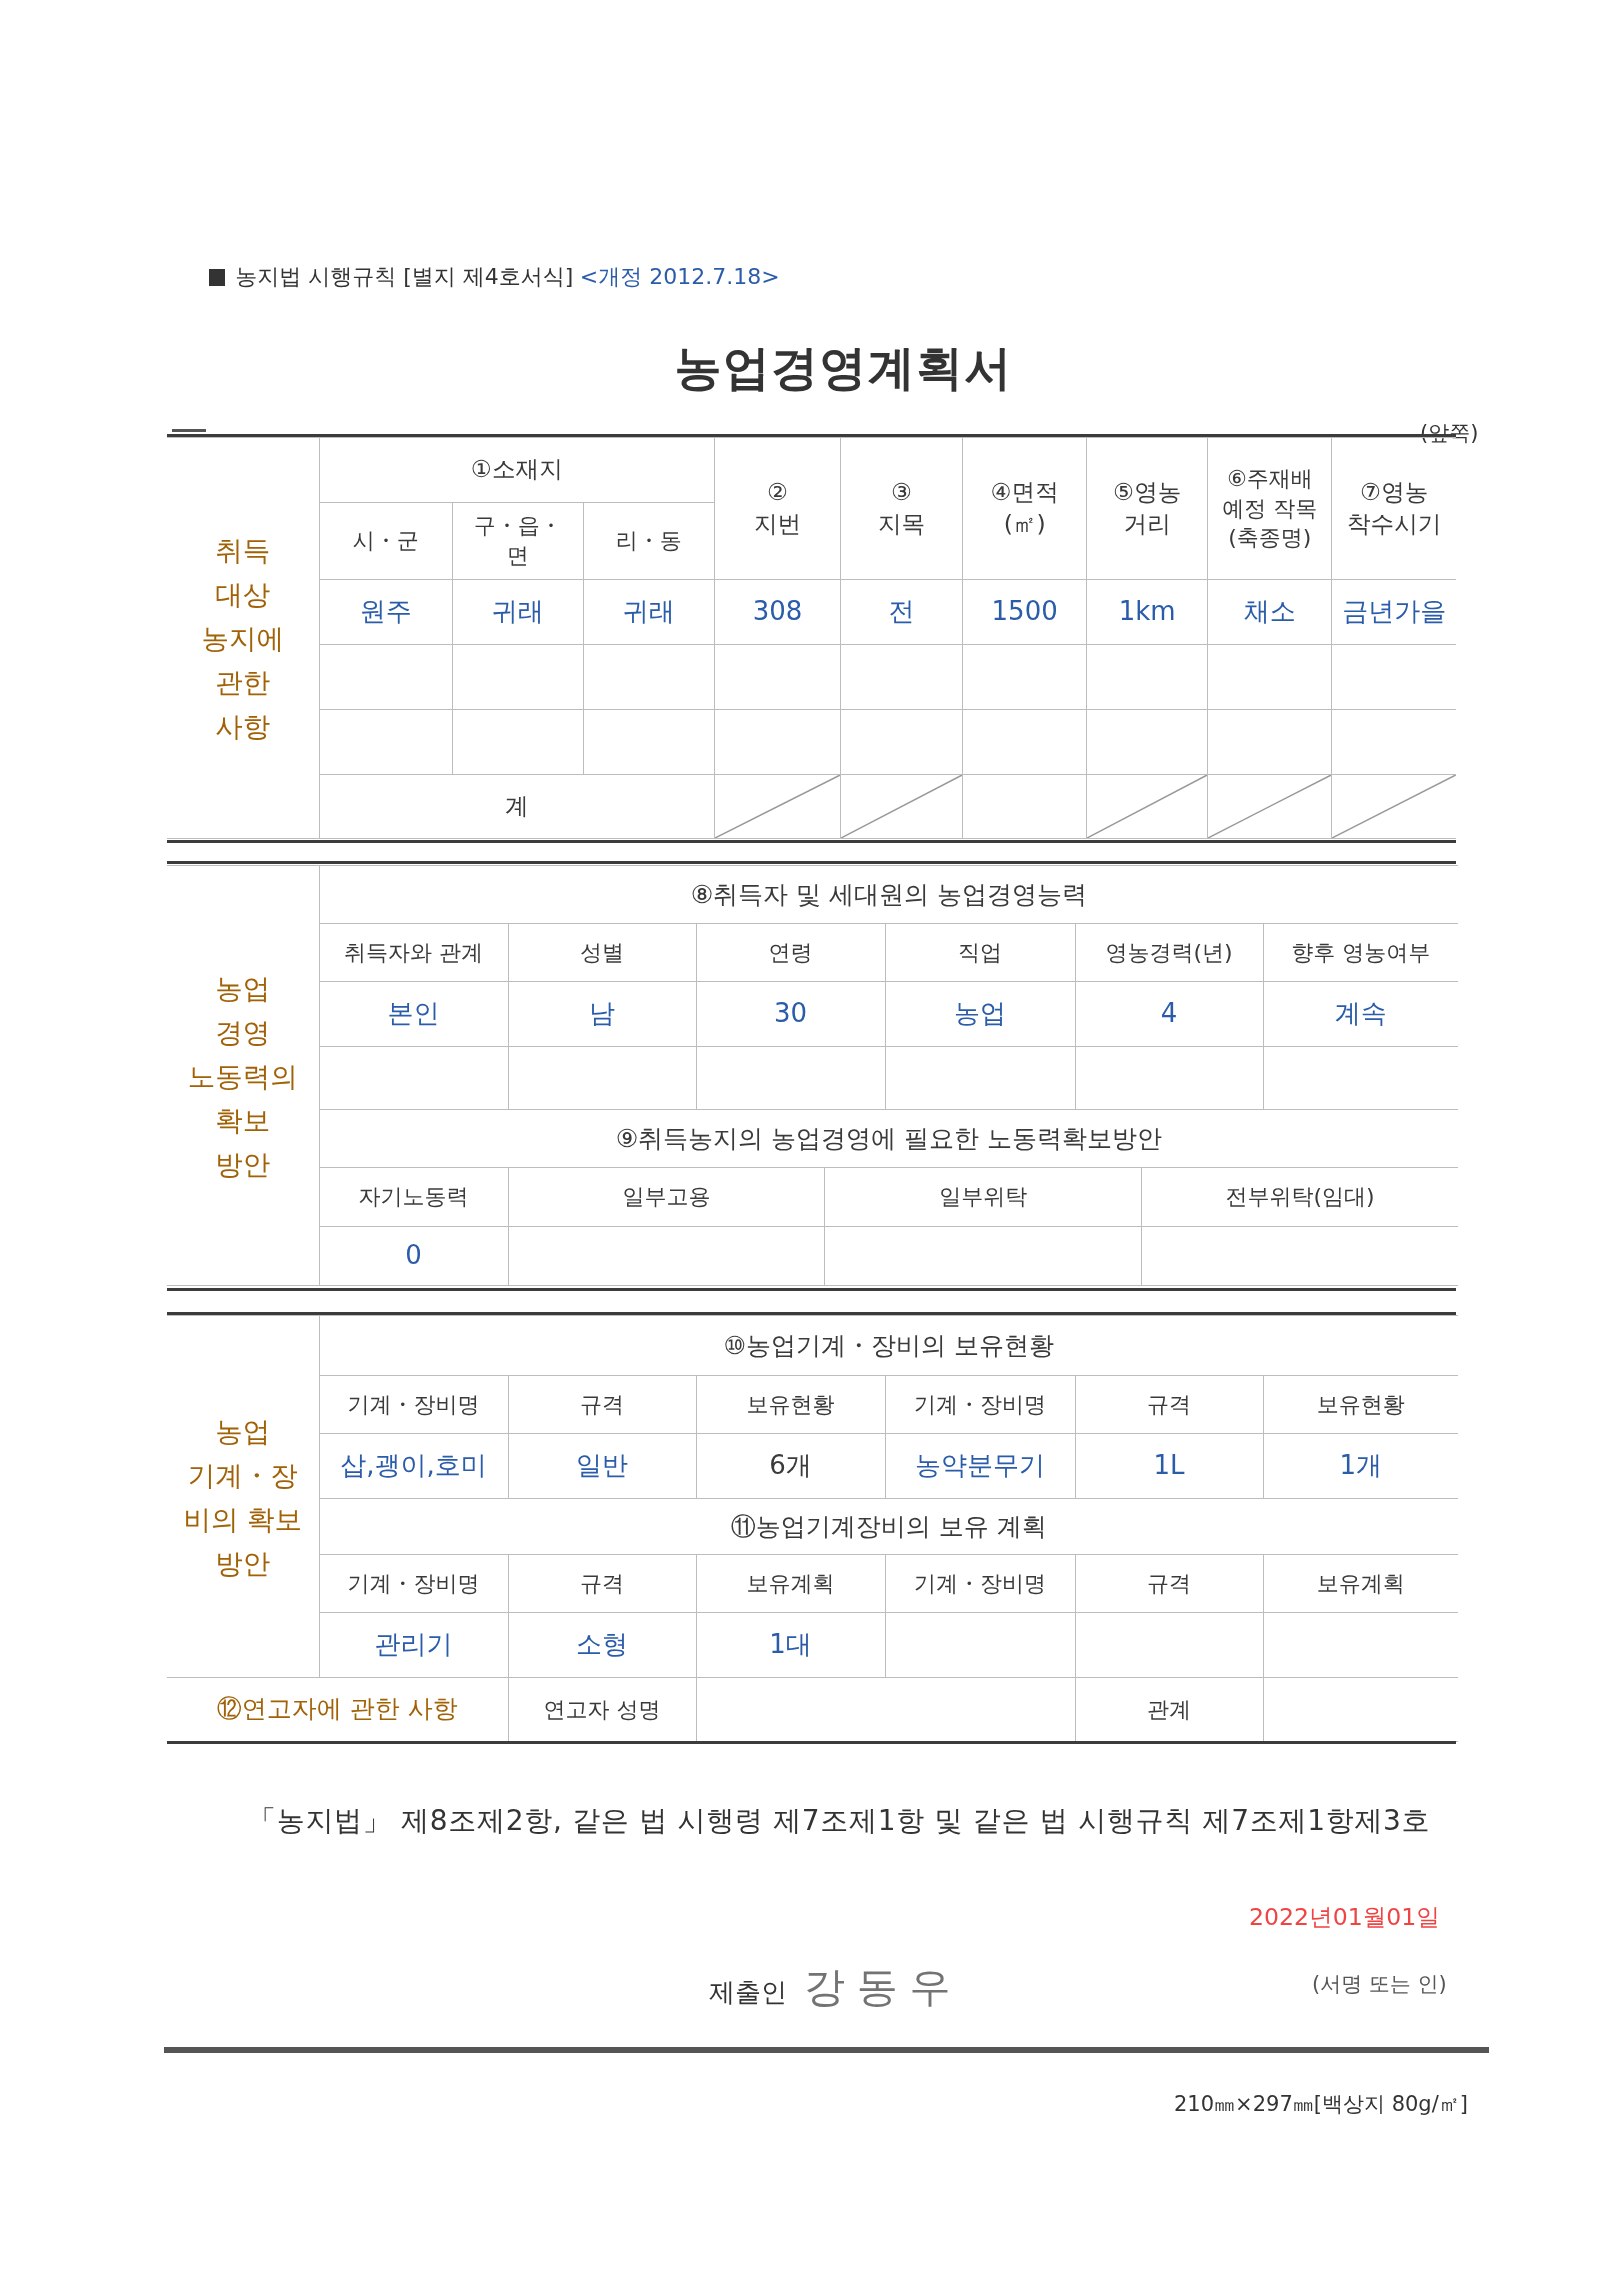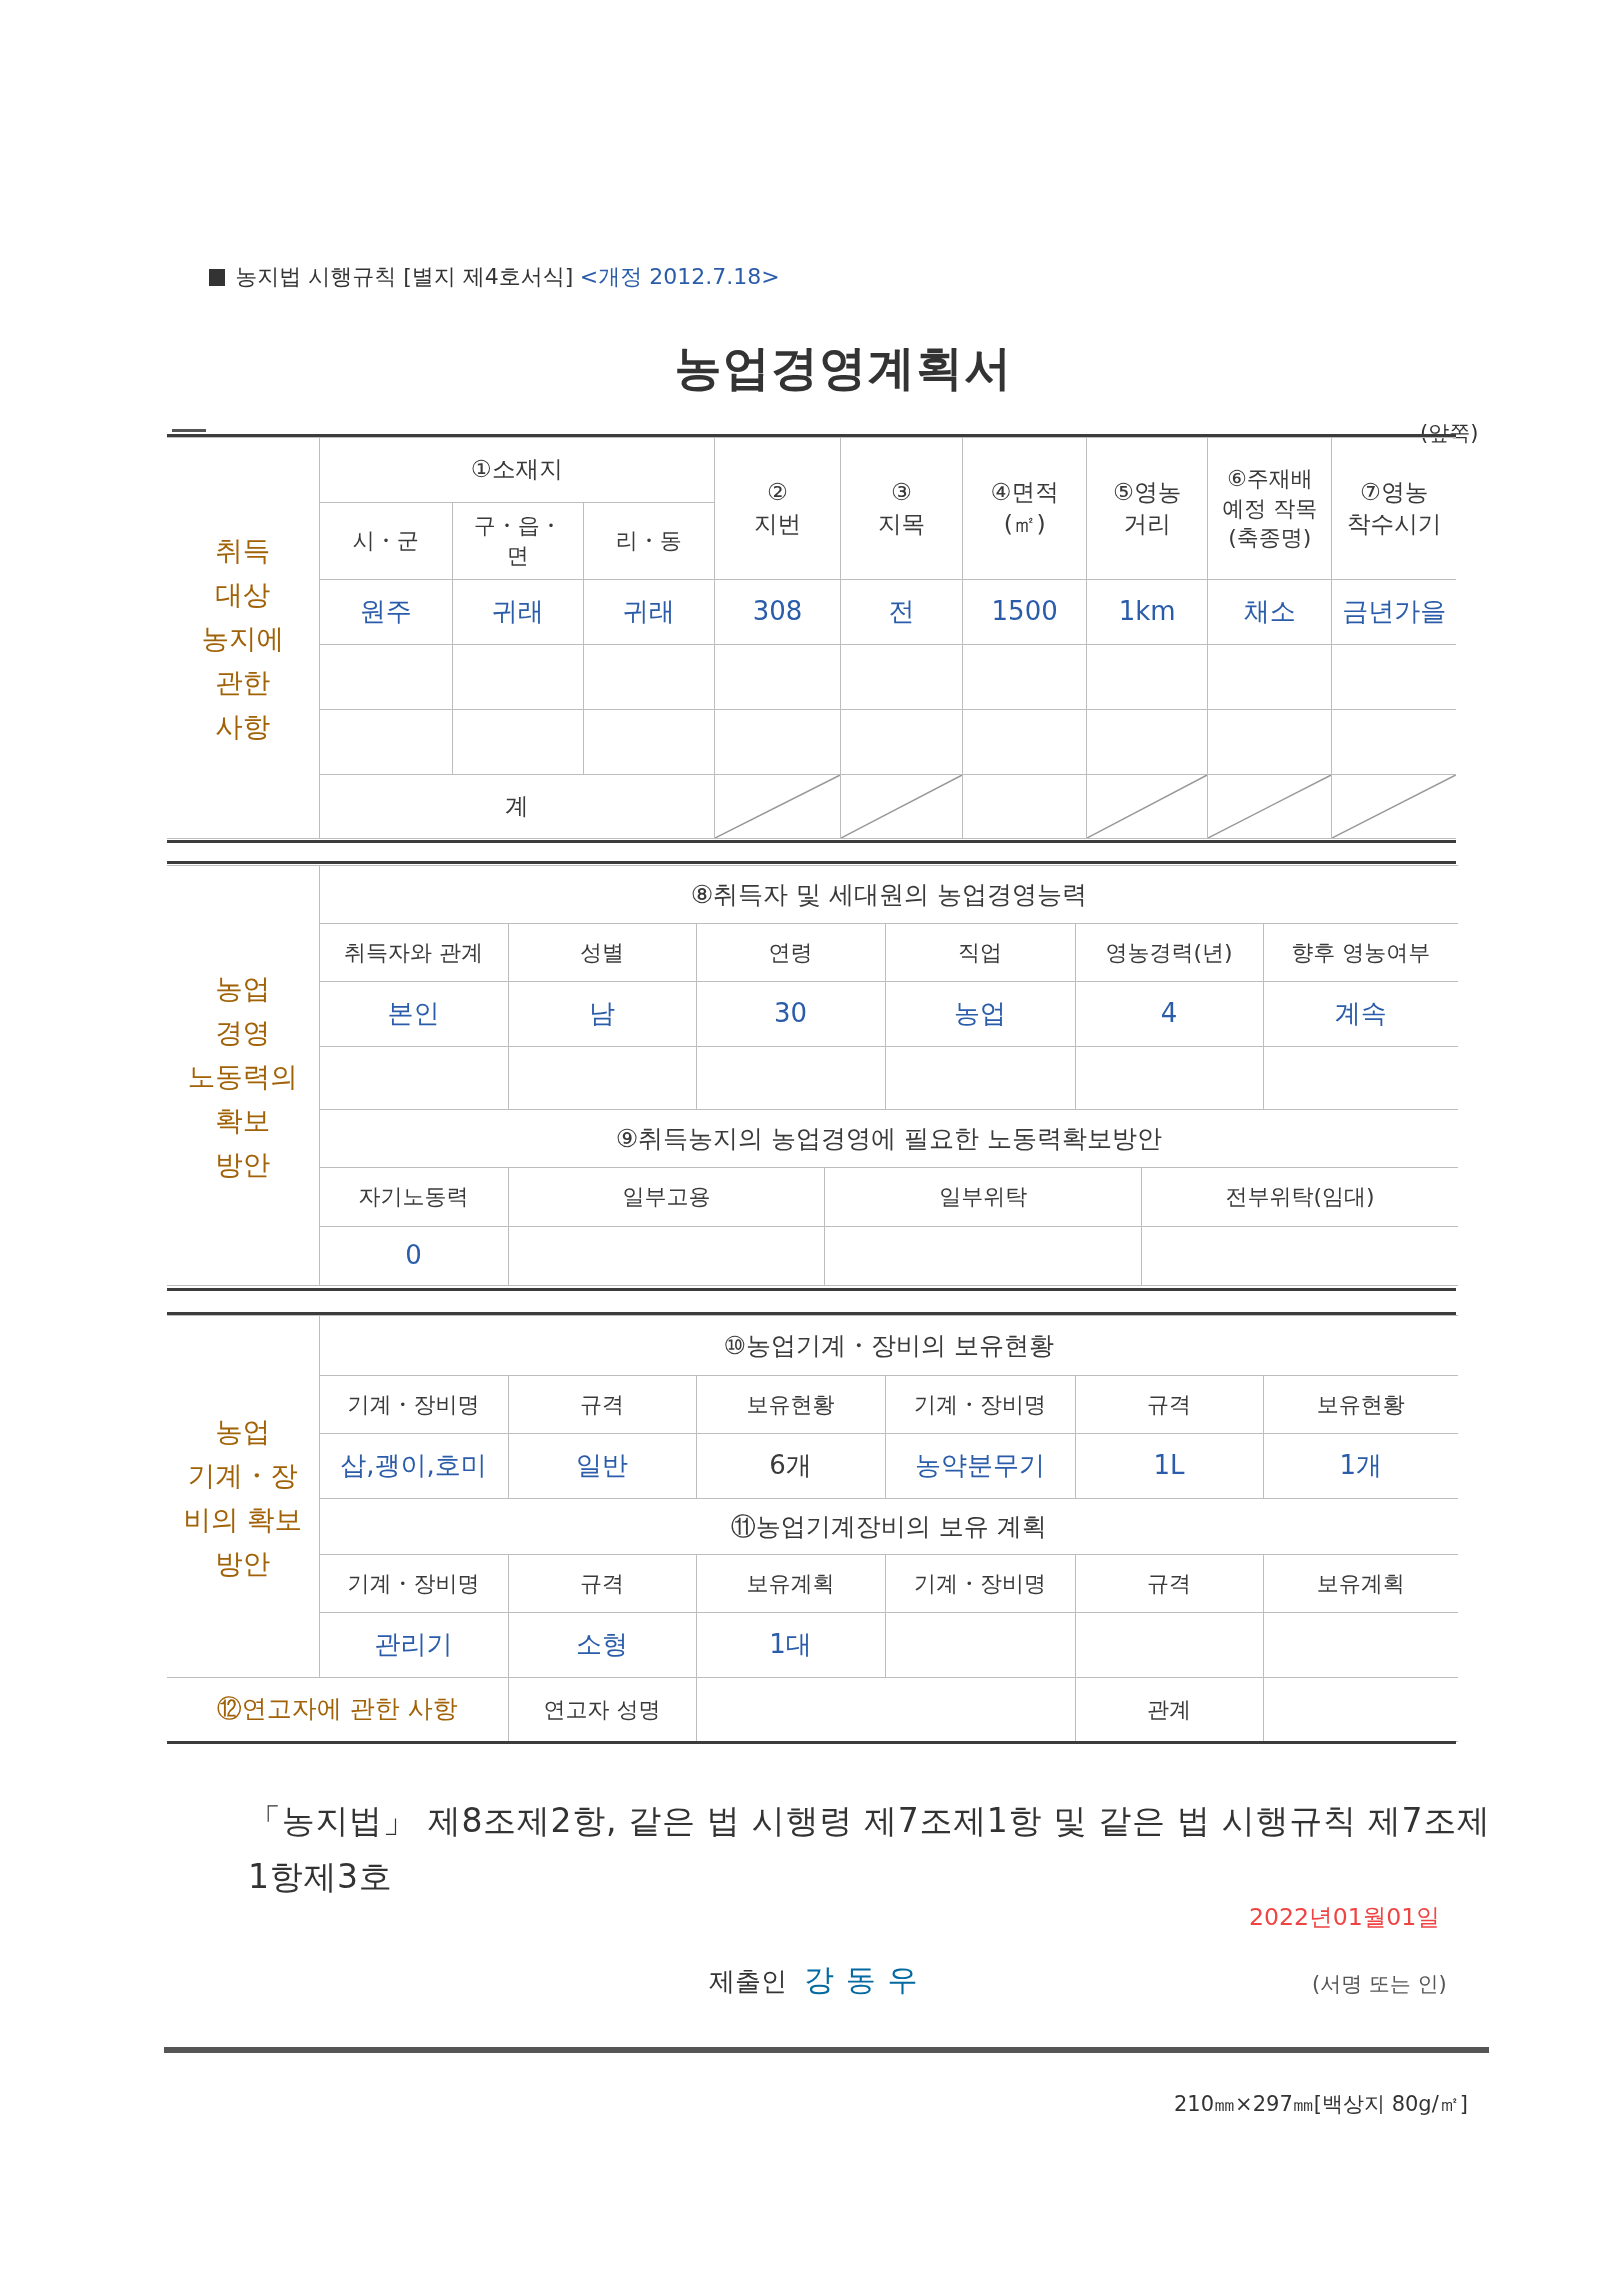--- a/index.html
+++ b/index.html
@@ -17,25 +17,25 @@
   table.form td { border:1px solid #bdbdbd; text-align:center; vertical-align:middle; font-size:23.6px; color:#3a3a3a; padding:0; line-height:1.35; }
   table.form td.lbl { border-left:none; font-size:27.5px; line-height:1.6; color:#a16207; }
   table.form td.lastc { border-right:none; }
   table.form td.sub { font-size:22px; }
   table.form td.val { font-size:26px; color:#2a5caa; }
   table.form td.val.dark { color:#3a3a3a; }
   .thick { position:absolute; left:167px; width:1289px; height:3.3px; background:#3c3c3c; }
   td.slash { position:relative; }
   td.slash svg { position:absolute; left:0; top:0; width:100%; height:100%; }
 
-  .statement { left:177px; top:1793px; width:1283px; font-size:33px; line-height:56px; color:#333; letter-spacing:0.7px; }
+  .statement { left:177px; top:1793px; width:1283px; font-size:28px; line-height:56px; color:#333; letter-spacing:0.7px; }
   .statement .l1 { padding-left:39px; display:block; }
   .date { left:1217px; top:1901px; font-size:23.6px; color:#ef4444; }
   .submitter { left:677px; top:1960px; font-size:26px; color:#333; }
-  .submitter .name { color:#0369a1; font-size:30px; margin-left:17px; letter-spacing:11.8px; }
+  .submitter .name { color:#737373; font-size:41px; margin-left:17px; letter-spacing:11.8px; }
   .sign-note { left:1280px; top:1970px; font-size:21px; color:#555; }
   .footer-rule { left:164px; top:2047px; width:1293px; height:5.9px; background:#555; }
   .paper { left:1142px; top:2090px; font-size:21px; color:#333; }
 </style>
 </head>
 <body>
 
 <div class="abs header-line">
   <span class="sq"></span><span>농지법 시행규칙 [별지 제4호서식]</span><span class="rev">&lt;개정 2012.7.18&gt;</span>
 </div>

